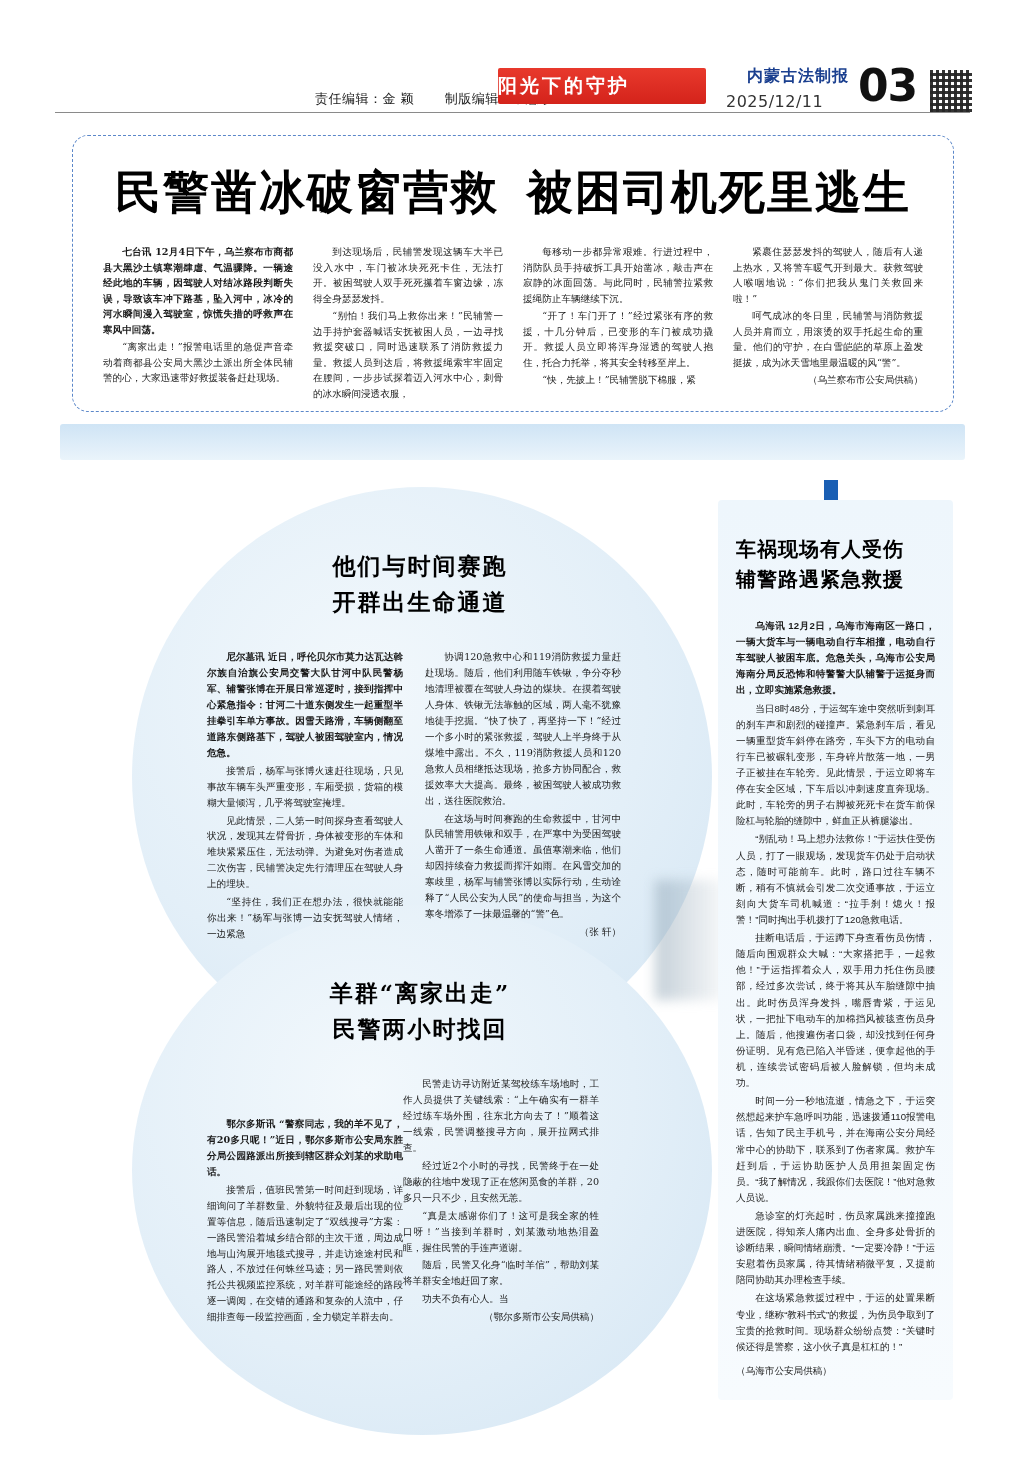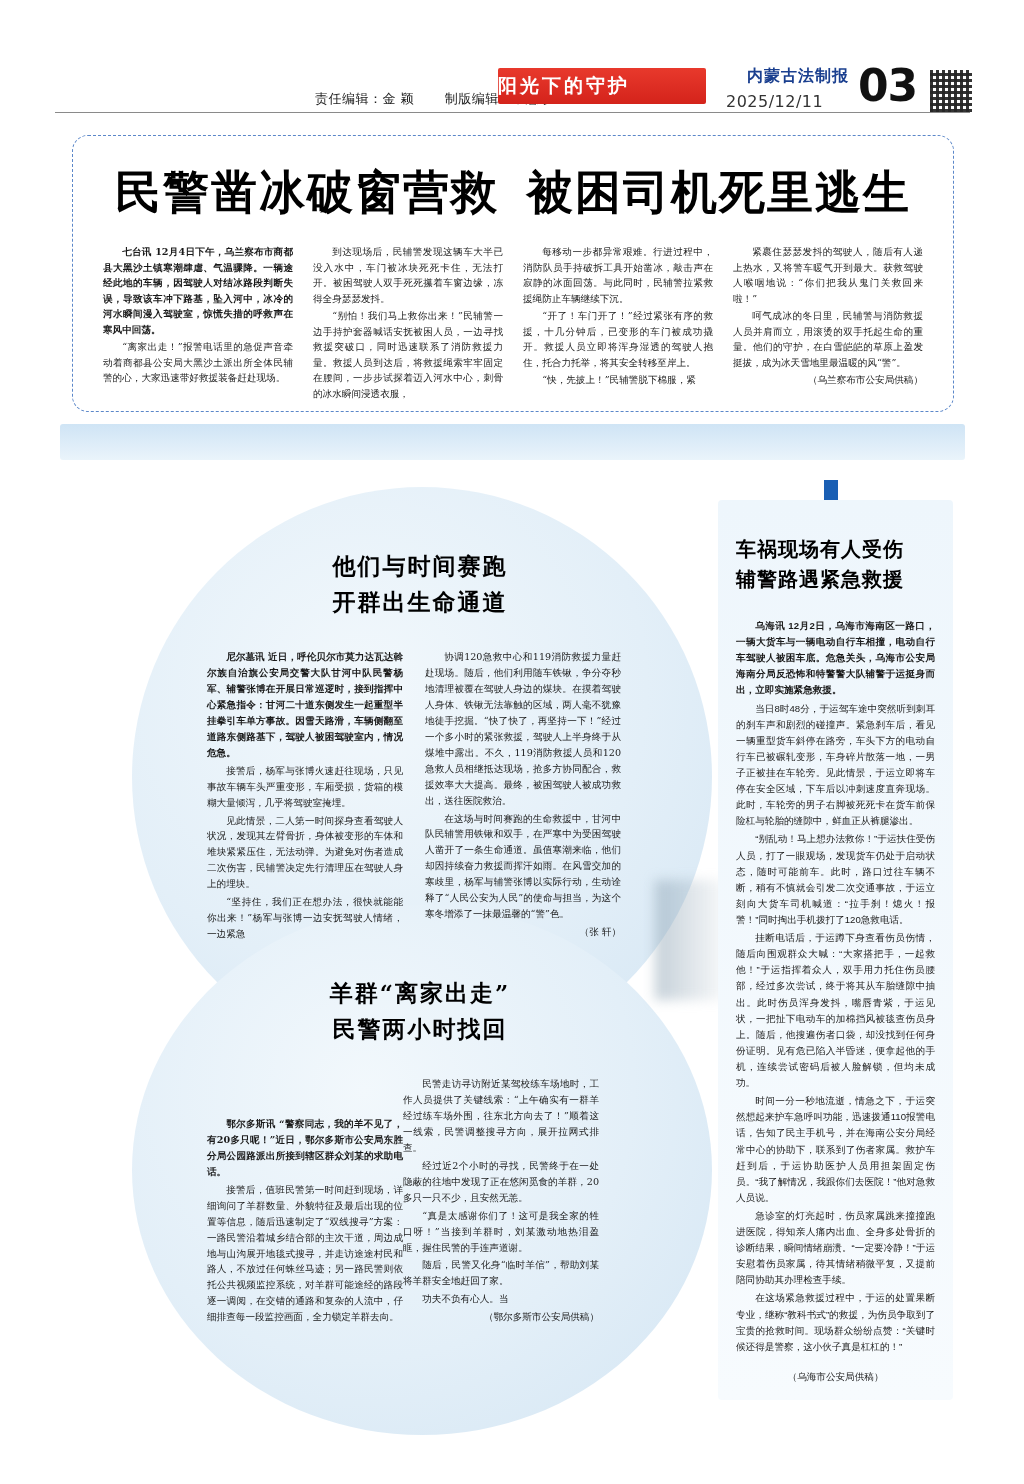--- a/index.html
+++ b/index.html
@@ -164,21 +164,21 @@
     font-family:"DejaVu Serif","Liberation Serif",serif;
     font-weight:bold;font-size:20px;letter-spacing:1px;
     line-height:1.5;text-align:left;color:#000;
   }
   .art3-body{
     margin-top:24px;font-size:9.6px;line-height:1.68;text-align:justify;
     font-family:Liberation Sans, sans-serif;color:#1a1a1a;
   }
   .art3-body p{margin:0 0 2px 0;text-indent:2em;}
   .art3-body .lede{font-weight:bold;}
-  .art3-body .sign{text-align:center;text-indent:0;margin-top:14px;}
+  .art3-body .sign{text-align:left;text-indent:0;margin-top:8px;}
 </style>
 </head>
 <body>
 
 <div class="page">
 
   <div class="masthead">
     <div class="editors">
       <span>责任编辑：金 颖</span>
       <span>制版编辑：申慧珍</span>

